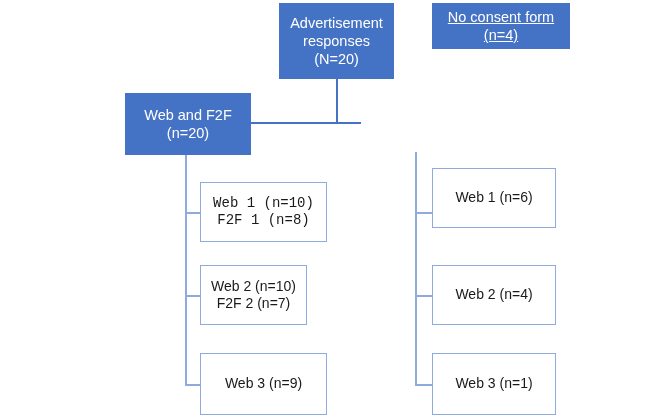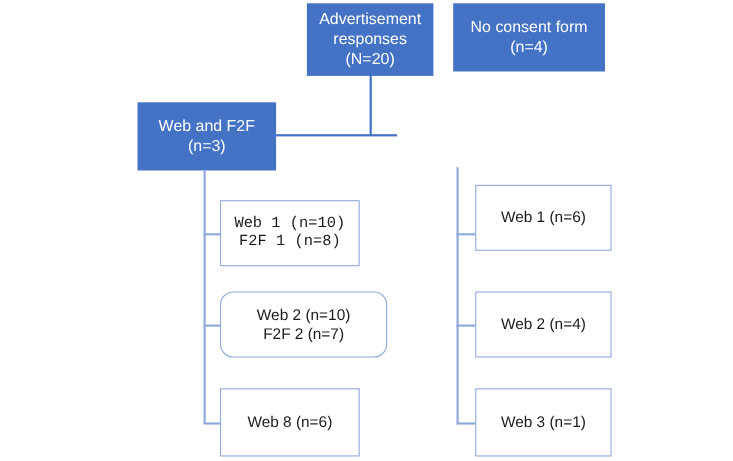--- a/index.html
+++ b/index.html
@@ -51,47 +51,47 @@
   .conn.light.h { height: 1.5px; }
 </style>
 </head>
 <body>
 
 <div id="canvas">
 
   <div class="conn v" style="left:336px; top:68px; width:2px; height:55px;"></div>
   <div class="conn h" style="left:251px; top:122px; width:110px; height:2px;"></div>
 
-  <div class="node blue" style="left:279px; top:3px; width:115px; height:66px;">Advertisement responses
+  <div class="node blue" style="left:279px; top:3px; width:115px; height:76px;">Advertisement responses
 (N=20)</div>
 
-  <div class="node blue" style="left:412px; top:3px; width:138px; height:62px;">No consent form
+  <div class="node blue" style="left:432px; top:3px; width:138px; height:46px;text-decoration:underline;">No consent form
 (n=4)</div>
 
   <div class="node blue" style="left:125px; top:93px; width:126px; height:62px;">Web and F2F
-(n=3)</div>
+(n=20)</div>
 
 
   <div class="conn light v" style="left:185px; top:155px; height:230px;"></div>
   <div class="conn light h" style="left:185px; top:212px; width:16px;"></div>
   <div class="conn light h" style="left:185px; top:295px; width:16px;"></div>
   <div class="conn light h" style="left:185px; top:384px; width:16px;"></div>
 
   <div class="conn light v" style="left:415px; top:152px; height:233px;"></div>
   <div class="conn light h" style="left:415px; top:212px; width:18px;"></div>
   <div class="conn light h" style="left:415px; top:295px; width:18px;"></div>
   <div class="conn light h" style="left:415px; top:384px; width:18px;"></div>
 
   <div class="node white" style="left:200px; top:182px; width:127px; height:60px;font-family:Liberation Mono, monospace;">Web 1 (n=10)
 F2F 1 (n=8)</div>
 
-  <div class="node white" style="left:200px; top:265px; width:152px; height:60px;border-radius:12px;">Web 2 (n=10)
+  <div class="node white" style="left:200px; top:265px; width:107px; height:60px;">Web 2 (n=10)
 F2F 2 (n=7)</div>
 
-  <div class="node white" style="left:200px; top:353px; width:127px; height:62px;">Web 8 (n=6)</div>
+  <div class="node white" style="left:200px; top:353px; width:127px; height:62px;">Web 3 (n=9)</div>
 
   <div class="node white" style="left:432px; top:168px; width:124px; height:60px;">Web 1 (n=6)</div>
 
   <div class="node white" style="left:432px; top:265px; width:124px; height:60px;">Web 2 (n=4)</div>
 
   <div class="node white" style="left:432px; top:353px; width:124px; height:62px;">Web 3 (n=1)</div>
 
 </div>
 
 </body></html>

